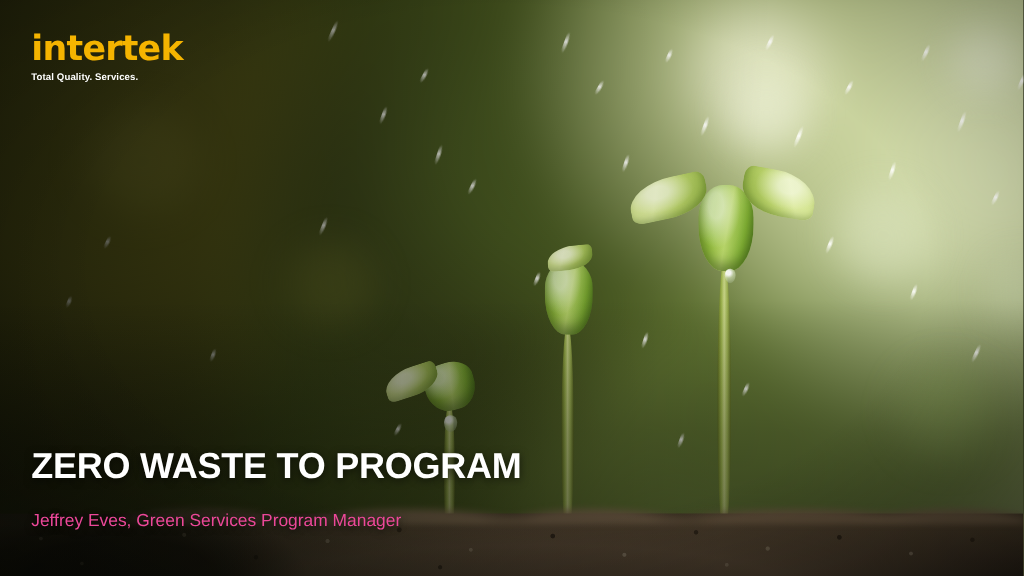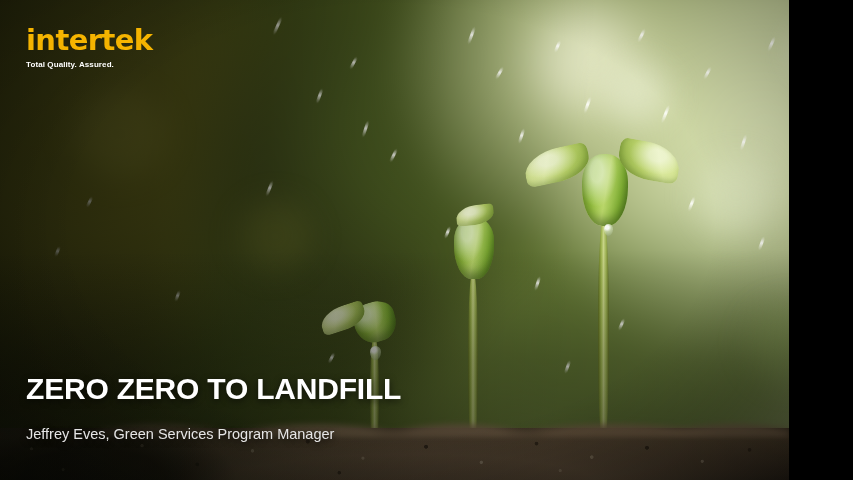--- a/index.html
+++ b/index.html
@@ -2,21 +2,21 @@
 <html><head>
 <meta charset="utf-8">
 <style>
   html, body {
     margin: 0;
     padding: 0;
     background: #000;
   }
   .slide {
     position: relative;
-    width: 789px;
+    width: 853px;
     height: 480px;
     overflow: hidden;
     font-family: "Liberation Sans", sans-serif;
     background: #2b3316;
   }
 
   
   .photo {
     position: absolute;
     inset: 0;
@@ -203,21 +203,21 @@
     font-weight: bold;
     color: #f2b705;
     letter-spacing: -0.1px;
     text-shadow: 0 2px 7px rgba(0,0,0,0.62);
     font-family: "Liberation Sans", sans-serif;
   }
   .byline {
     margin-top: 20px;
     font-size: 14.5px;
     line-height: 1.3;
-    color: #e5e5e5;
+    color: #ec4899;
     text-shadow: 0 2px 6px rgba(0,0,0,0.66);
     font-family: "Liberation Sans", sans-serif;
   }
 </style>
 </head>
 <body>
 
 <div class="slide">
 
   <div class="photo">
@@ -290,25 +290,25 @@
       <div class="soil-grain"></div>
     </div>
 
     <div class="scrim"></div>
     <div class="scrim-bottom"></div>
     <div class="vignette"></div>
   </div>
 
   <div class="logo">
     <div class="logo-word">intertek</div>
-    <div class="logo-tag">Total Quality. Assured.</div>
+    <div class="logo-tag">Total Quality. Services.</div>
   </div>
 
   <div class="textblock">
     <div class="title">
-      <div>ZERO ZERO TO LANDFILL</div>
+      <div>ZERO WASTE TO PROGRAM</div>
     </div>
     <div class="byline">
       <div>Jeffrey Eves, Green Services Program Manager</div>
     </div>
   </div>
 
 </div>
 
 </body></html>

